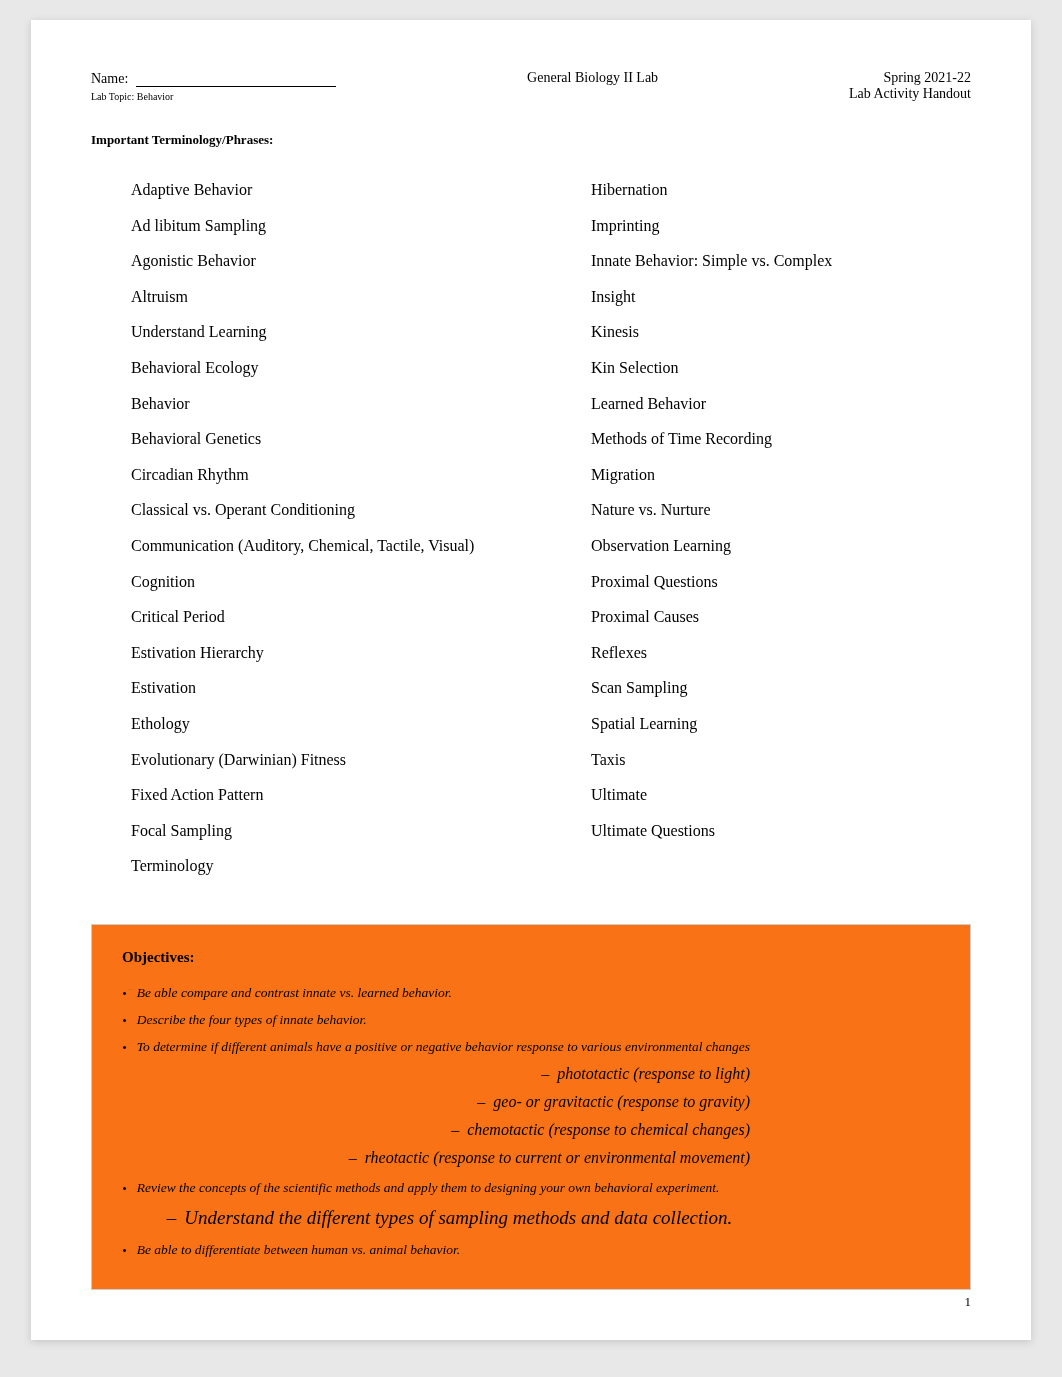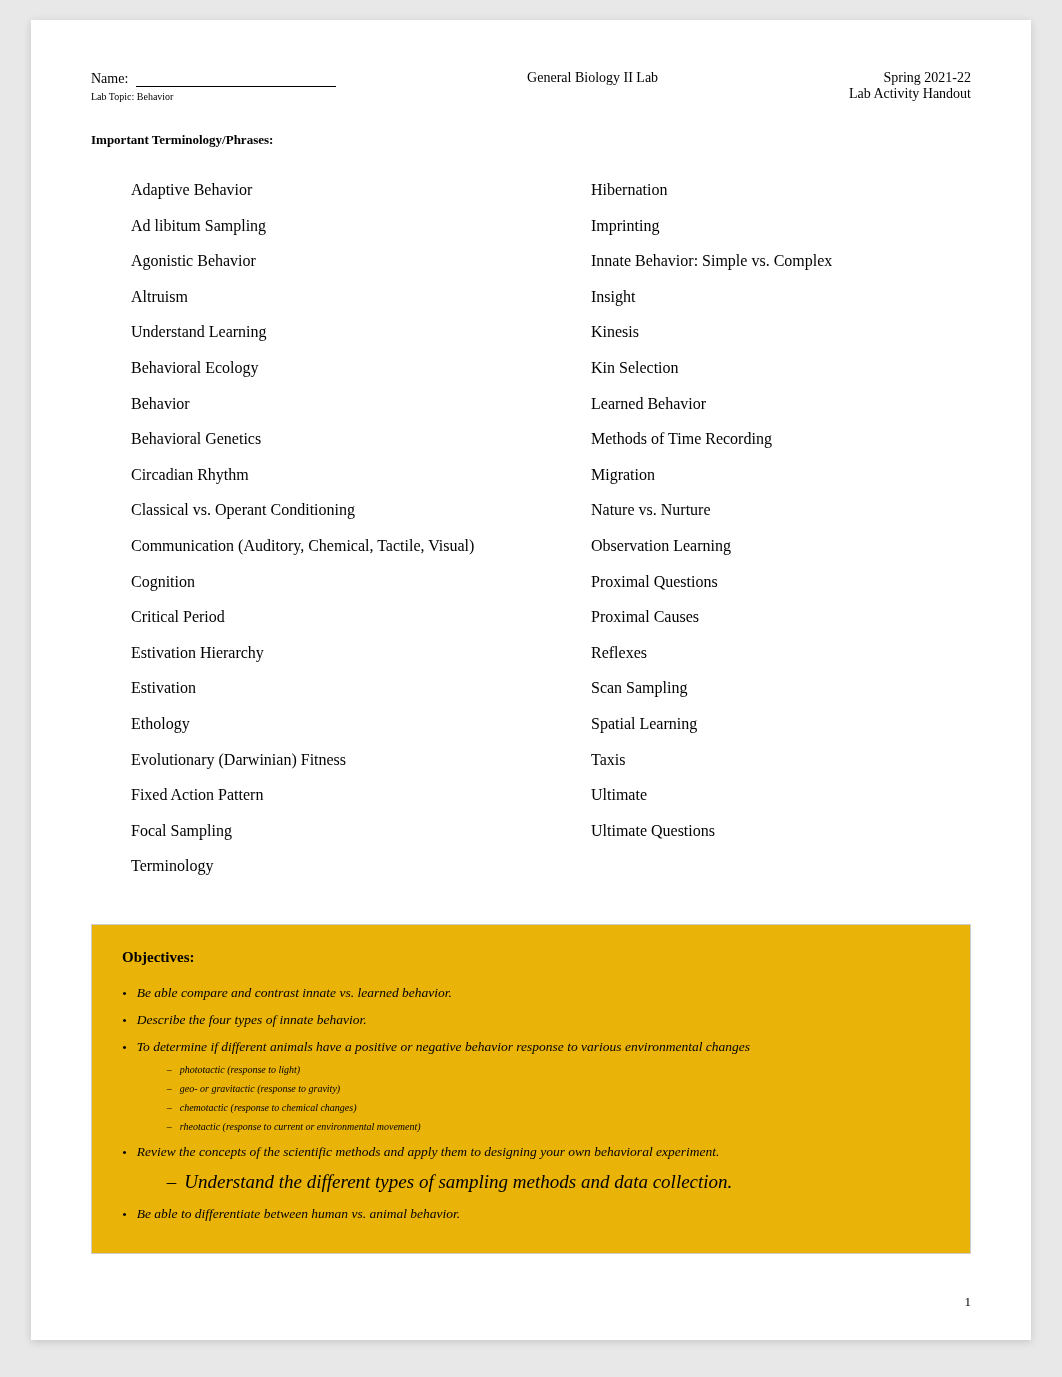--- a/index.html
+++ b/index.html
@@ -87,21 +87,21 @@
 
     .terminology-item {
       font-size: 16px;
       padding: 5px 0;
       line-height: 1.6;
       margin-left: 40px;
     }
 
     .objectives-box {
       border: 1px solid #ccc;
-      background: #eab308;
+      background: #f97316;
       padding: 24px 30px;
       margin-top: 10px;
     }
 
     .objectives-title {
       font-weight: bold;
       font-size: 15px;
       margin-bottom: 14px;
     }
 
@@ -144,25 +144,26 @@
       flex-shrink: 0;
     }
 
     .sub-sub-list {
       list-style: none;
       padding-left: 30px;
       margin-top: 2px;
     }
 
     .sub-sub-list li {
-      font-size: 10px;
+      font-size: 16px;
       padding: 2px 0;
       display: flex;
       gap: 8px;
       line-height: 1.5;
+      justify-content: flex-end;
     }
 
     .sub-sub-list li::before {
       content: "–";
       flex-shrink: 0;
     }
 
     .page-number {
       position: absolute;
       bottom: 30px;

